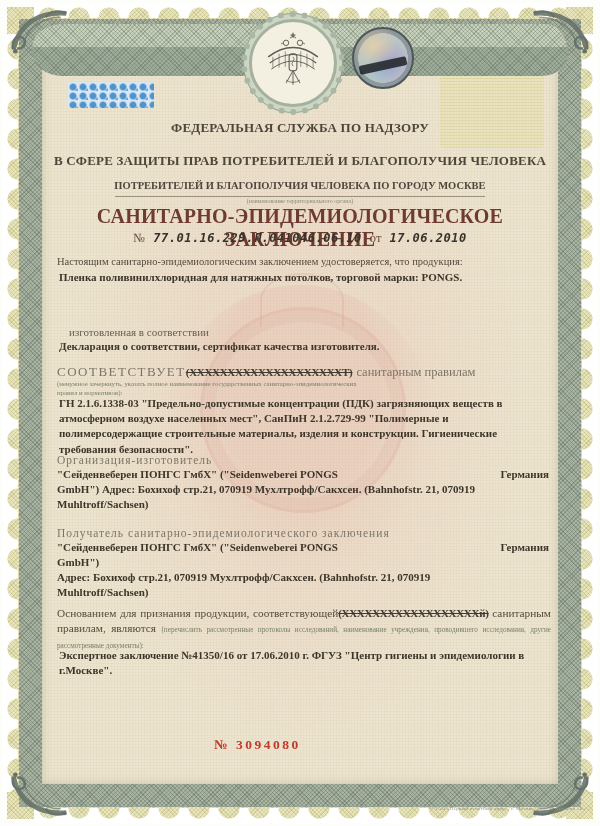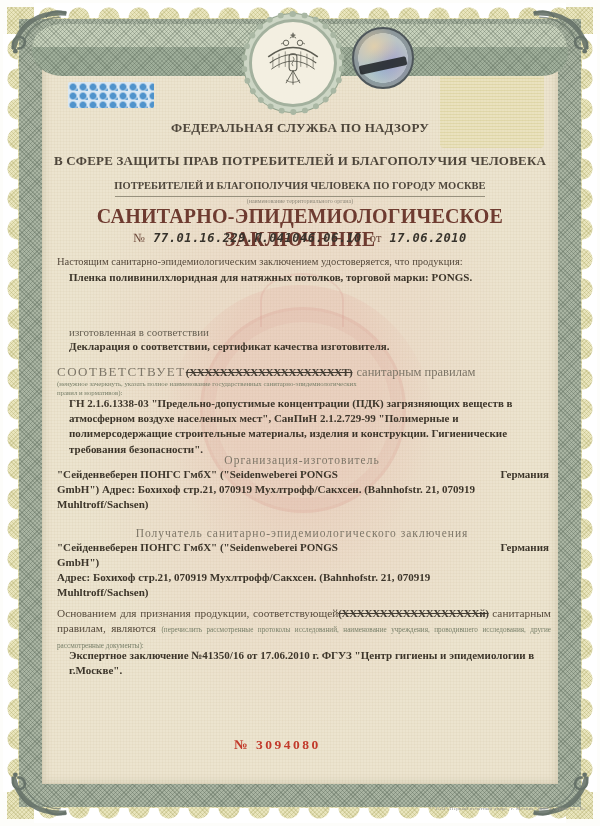--- a/index.html
+++ b/index.html
@@ -91,41 +91,41 @@
   .dept{left:60px;width:480px;font-weight:bold;font-size:10.5px;color:#4e463b;}
   .d1{top:166px;} .d2{top:180px;text-align:center;}
   .rule{left:115px;top:196px;width:370px;border-top:1px solid #97917e;height:0;}
   .deptnote{left:115px;top:198px;width:370px;font-size:6px;color:#8f897a;}
   .title{left:38px;top:205px;width:524px;font-weight:bold;font-size:20px;color:#6e3b30;letter-spacing:.2px;}
   .numline{left:60px;top:231px;width:480px;display:flex;justify-content:center;align-items:baseline;gap:8px;}
   .numsign,.ofword{font-size:12.5px;color:#6e4a3c;}
   .numval,.dateval{font-family:"DejaVu Sans Mono", monospace;font-style:italic;font-weight:bold;
     font-size:12px;color:#37332c;letter-spacing:.5px;}
   .body-p{left:57px;width:490px;font-size:10.5px;color:#564a3c;}
-  .bold-p{left:69px;width:490px;font-weight:bold;font-size:11px;color:#3c352a;line-height:15px;}
+  .bold-p{left:59px;width:490px;font-weight:bold;font-size:11px;color:#3c352a;line-height:15px;}
   .p-intro{top:256px;}
   .p-name{top:270px;}
   .made-label{top:326px;font-size:11px;color:#665f51;margin-left:12px;}
   .made-value{top:339px;}
   .comp-line{left:57px;top:362px;width:492px;}
   .comp-verb{font-size:13px;letter-spacing:1.5px;color:#7c7567;margin-top:20px;}
   .struck{font-weight:bold;font-size:11px;color:#413b32;text-decoration:line-through;letter-spacing:-.3px;}
   .comp-tail{font-size:12.5px;color:#7c7567;}
   .comp-note{left:57px;width:492px;font-size:6.8px;color:#79806a;line-height:9px;}
   .n1{top:379px;} .n2{top:388px;}
   .rules{top:396px;line-height:15.2px;}
-  .sec-label{left:57px;width:490px;font-size:11.5px;letter-spacing:1px;color:#7c7567;text-align:center;}
+  .sec-label{left:57px;width:490px;font-size:11.5px;letter-spacing:1px;color:#7c7567;}
   .org-label{top:454px;} .rec-label{top:527px;}
   .block{left:57px;width:492px;font-weight:bold;font-size:11px;color:#3c352a;line-height:15px;}
   .org-block{top:467px;} .rec-block{top:540px;}
   .row{display:flex;justify-content:space-between;}
   .basis{left:57px;top:606px;width:494px;font-size:11.3px;line-height:14.5px;color:#574b3d;text-align:justify;}
   .basis-note{font-size:7.2px;color:#79806a;}
   .expert{top:648px;}
-  .serial{left:0;top:737px;width:515px;font-weight:bold;font-size:13.5px;letter-spacing:2.5px;color:#c23a2b;padding-left:20px;}
+  .serial{left:0;top:737px;width:515px;font-weight:bold;font-size:13.5px;letter-spacing:2.5px;color:#c23a2b;}
   .imprint{right:14px;top:806px;font-size:5px;color:#90908a;letter-spacing:.3px;}
 </style>
 </head>
 <body>
 
 <div class="page">
 
   <div class="band-outer"></div>
   <div class="band-inner"></div>
   <div class="sc sc-top"></div>

